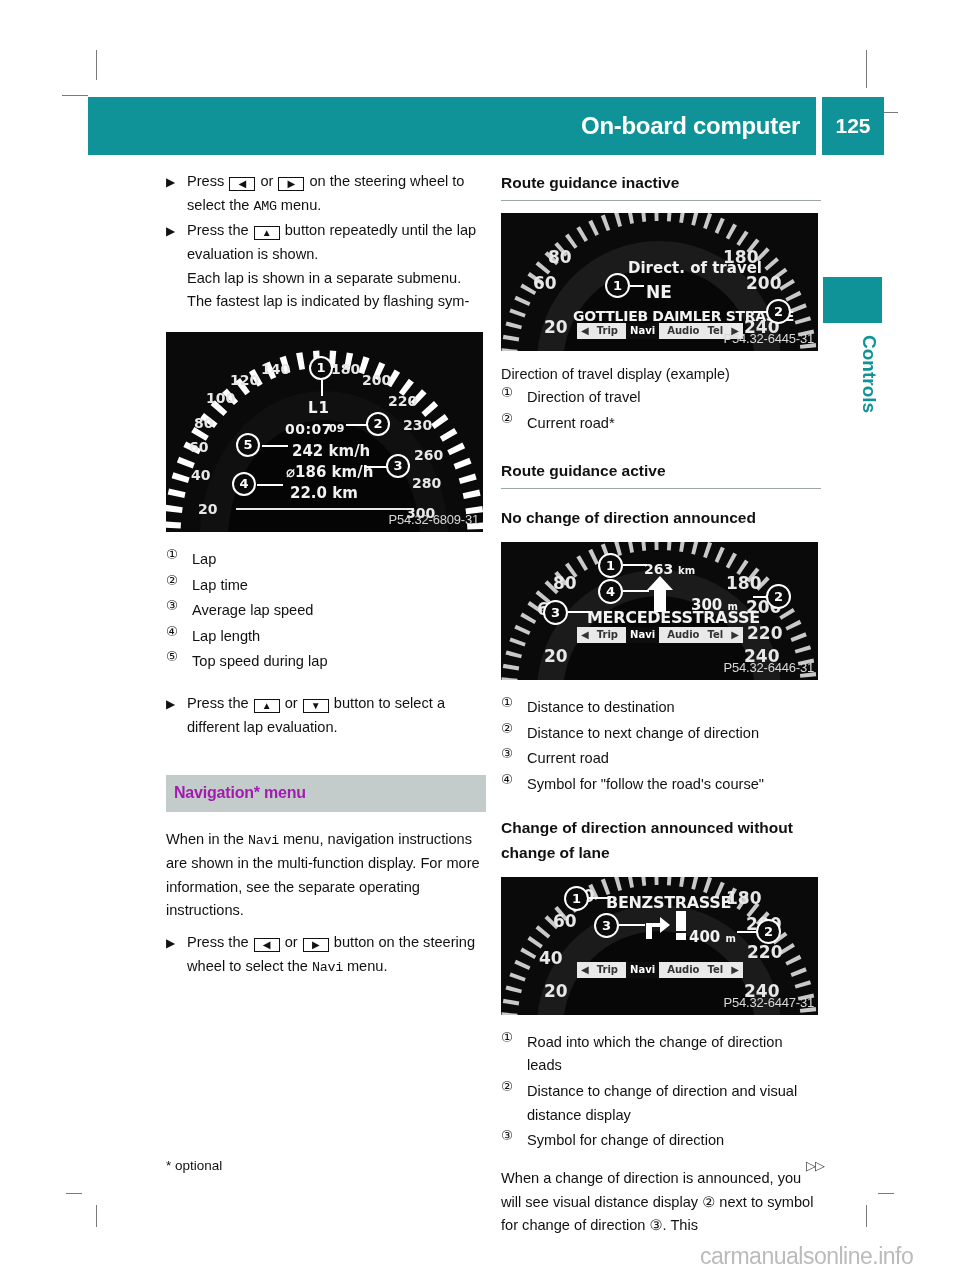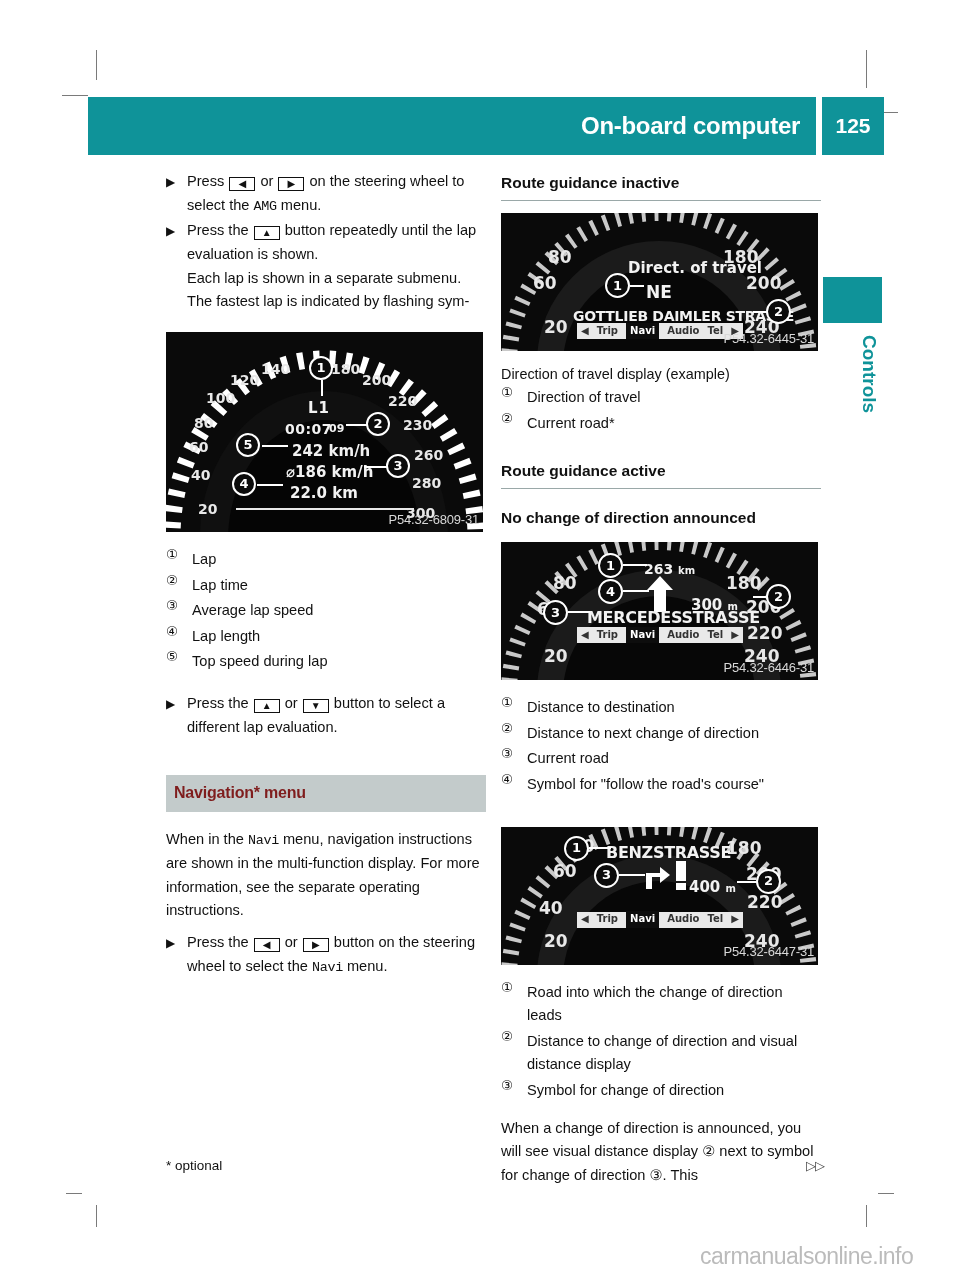--- a/index.html
+++ b/index.html
@@ -74,21 +74,21 @@
   .btn {
     display:inline-block; border:1.6px solid #111; background:#fff;
     width:26px; height:14px; line-height:11px; text-align:center;
     vertical-align:-2px; margin:0 1px; position:relative;
   }
   .btn i { font-style:normal; font-size:10px; color:#111;
            position:relative; top:-1px; }
 
   
   .band { background:#c3cbcb; padding:5px 8px 6px 8px; font-size:16px;
-          font-weight:bold; color:#7f1d1d; letter-spacing:-.2px; }
+          font-weight:bold; color:#a21caf; letter-spacing:-.2px; }
 
   
   .h-rule { font-size:15.5px; font-weight:bold; color:#111;
             border-bottom:1.6px solid #9aa8a8; padding-bottom:5px; }
   .h-plain { font-size:15.5px; font-weight:bold; color:#111; }
 
   .caption { font-size:14.4px; color:#111; }
 
   
   .fig { position:relative; background:#0a0a0a; overflow:hidden; }
@@ -389,20 +389,21 @@
         <span>Current road</span>
       </div>
       <div class="numrow">
         <span class="num cnum">④</span>
         <span>Symbol for "follow the road's course"</span>
       </div>
     </div>
 
     <div class="gap16"></div>
 
+    <div class="h-plain">Change of direction announced without change of lane</div>
 
     <div class="gap12"></div>
 
     <div class="fig" style="width:317px;height:138px;">
       <svg class="ring" viewBox="0 0 317 138">
         <ellipse cx="158" cy="150" rx="150" ry="150" fill="none" stroke="#c9c9c9" stroke-width="16" stroke-dasharray="4 9"></ellipse>
         <ellipse cx="158" cy="150" rx="122" ry="122" fill="#1b1b1b"></ellipse>
         <ellipse cx="158" cy="152" rx="96" ry="98" fill="#070707"></ellipse>
       </svg>
       <div class="dial-num" style="left:43px;  top:101px; font-size:17px;">20</div>

